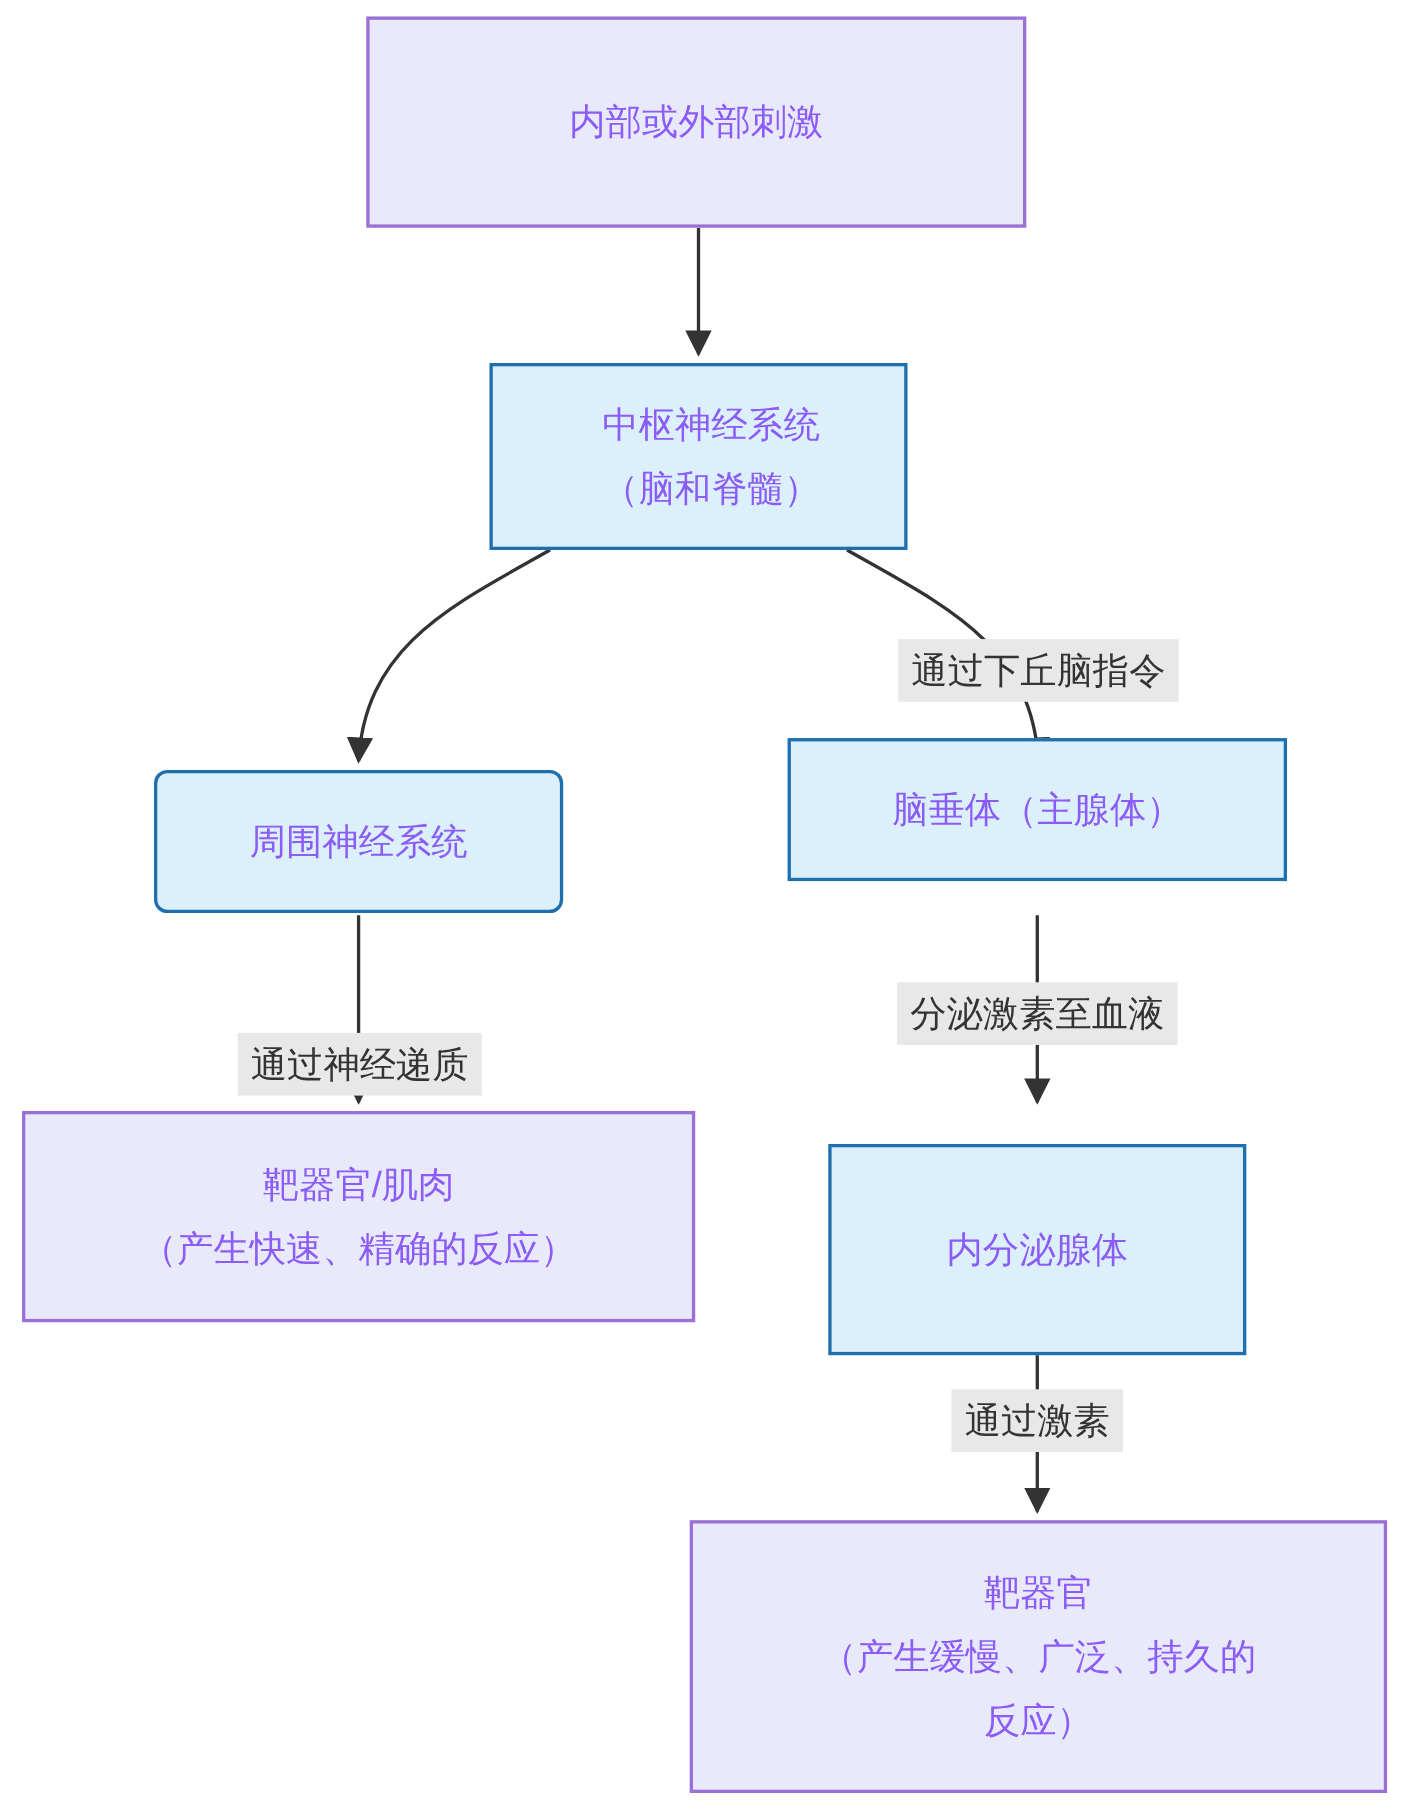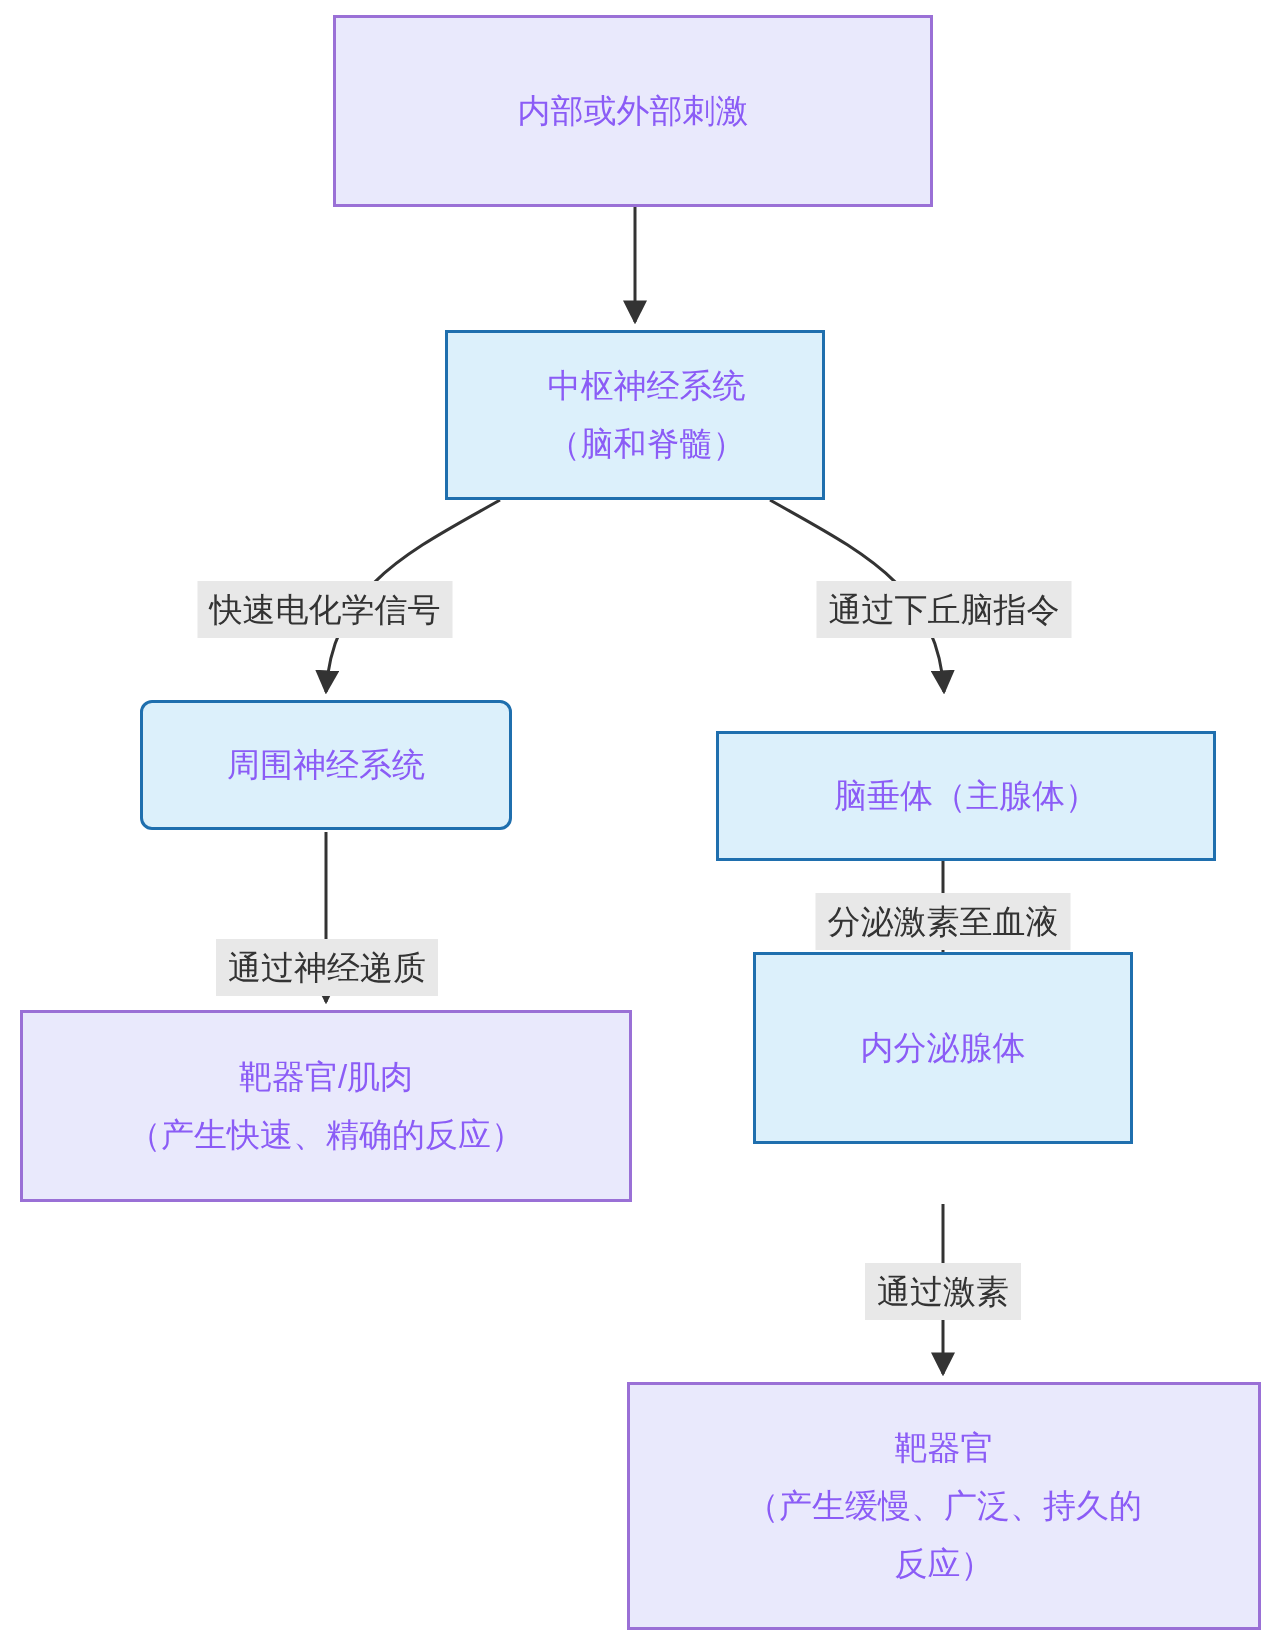--- a/index.html
+++ b/index.html
@@ -79,40 +79,39 @@
 
   <div class="node blue" style="left:445px; top:330px; width:380px; height:170px;padding-left:33px;">
     <span class="line">中枢神经系统</span>
     <span class="line">（脑和脊髓）</span>
   </div>
 
   <div class="node blue" style="left:140px; top:700px; width:372px; height:130px;border-radius:12px;">
     <span class="line">周围神经系统</span>
   </div>
 
-  <div class="node blue" style="left:716px; top:731px; width:500px; height:130px;">
+  <div class="node blue" style="left:716px; top:671px; width:454px; height:130px;">
     <span class="line">脑垂体（主腺体）</span>
   </div>
 
   <div class="node purple" style="left:20px; top:1010px; width:612px; height:192px;">
     <span class="line">靶器官/肌肉</span>
     <span class="line">（产生快速、精确的反应）</span>
   </div>
 
-  <div class="node blue" style="left:753px; top:952px; width:380px; height:192px;gap:12px;">
+  <div class="node blue" style="left:753px; top:1040px; width:380px; height:192px;gap:12px;">
     <span class="line">内分泌腺体</span>
   </div>
 
   <div class="node purple" style="left:627px; top:1382px; width:634px; height:248px;">
     <span class="line">靶器官</span>
     <span class="line">（产生缓慢、广泛、持久的</span>
     <span class="line">反应）</span>
   </div>
 
-  <div class="edge-label" style="left:325px; top:581px;">快速电化学信号</div>
 
   <div class="edge-label" style="left:944px; top:581px;">通过下丘脑指令</div>
 
   <div class="edge-label" style="left:327px; top:939px;">通过神经递质</div>
 
   <div class="edge-label" style="left:943px; top:893px;">分泌激素至血液</div>
 
   <div class="edge-label" style="left:943px; top:1263px;">通过激素</div>
 
 </div>

